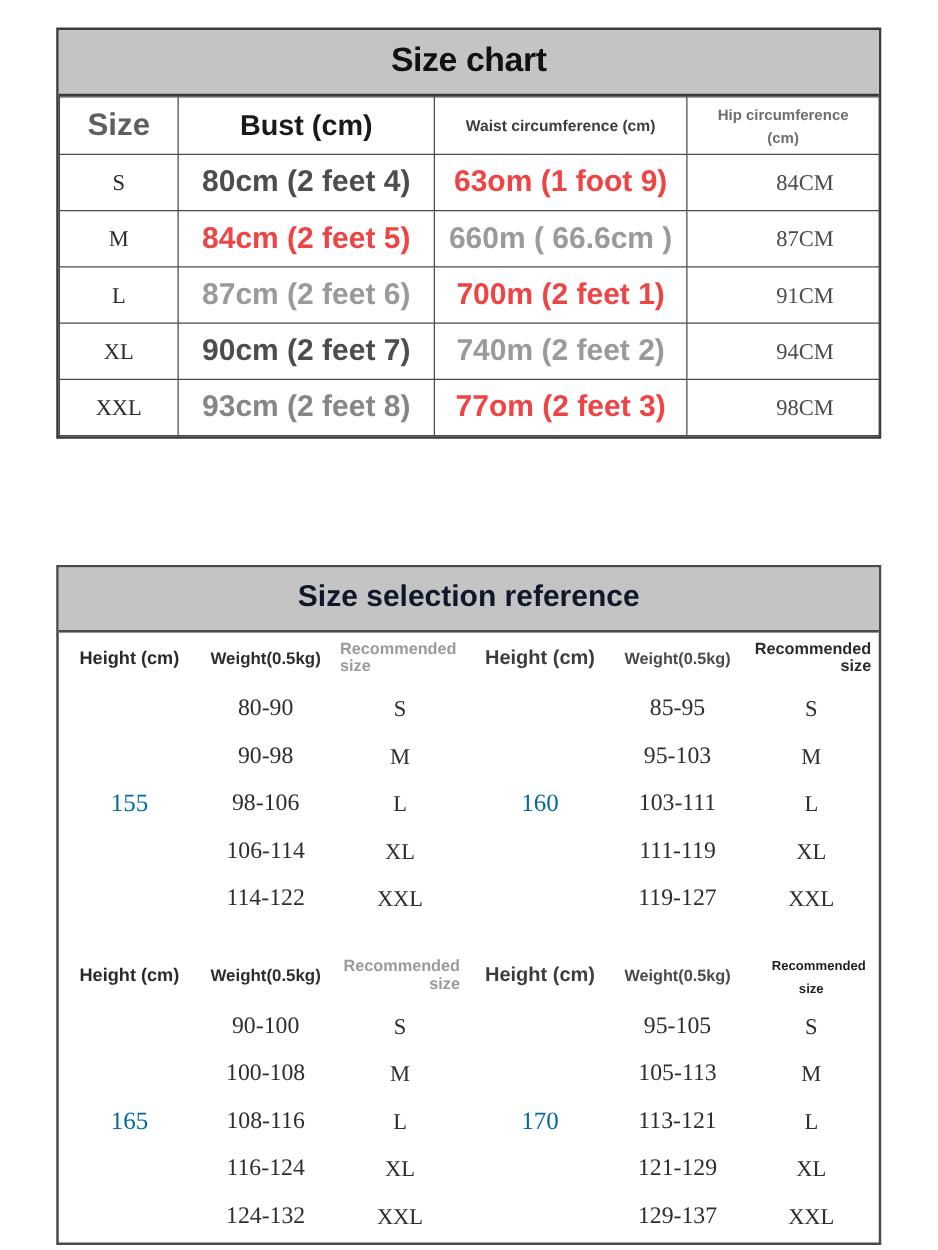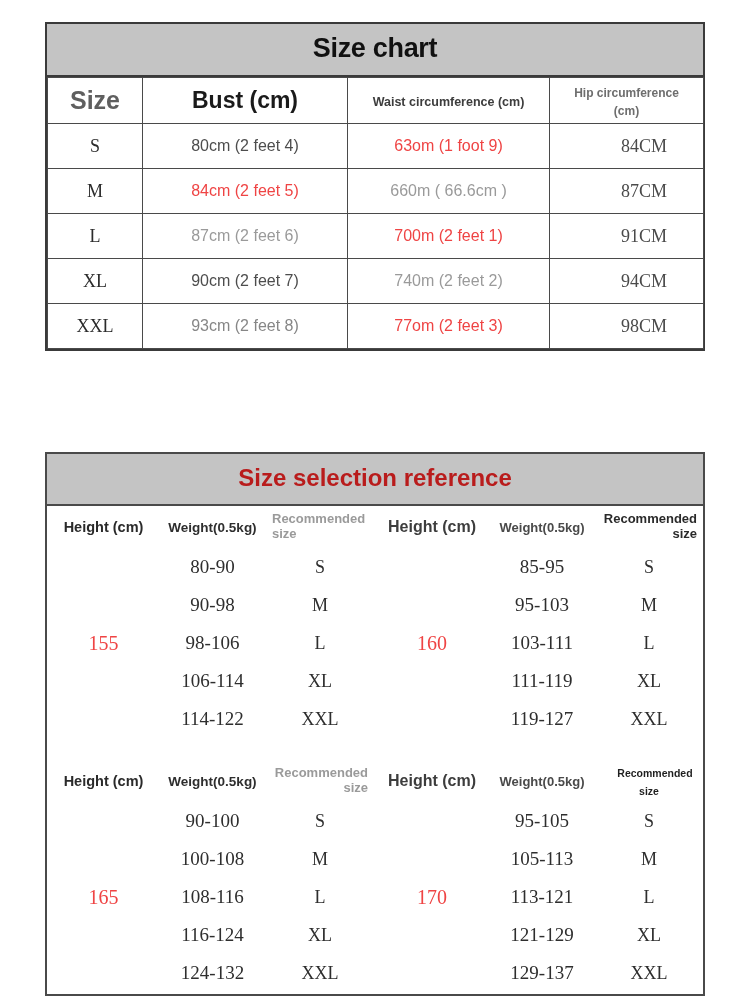--- a/index.html
+++ b/index.html
@@ -71,22 +71,22 @@
     font-size: 18px;
     color: #2b2b2b;
   }
   .cell-hip {
     font-family: "Liberation Serif", serif;
     font-size: 18px;
     color: #4a4a4a;
     padding-left: 35px;
   }
   .cell-meas {
-    font-size: 16px;
-    font-weight: normal;
+    font-size: 24px;
+    font-weight: bold;
   }
   
   .tone-dark  { color: #ef4444; }
   .tone-mid   { color: #4d4d4d; }
   .tone-gray  { color: #9a9a9a; }
   .tone-light { color: #868686; }
 
   .align-right { text-align: right; padding-right: 16px; }
 
   .reminder-row td {
@@ -116,21 +116,21 @@
   }
   .ref-title-bar {
     background: #c4c4c4;
     border-bottom: 2px solid #4a4a4a;
     text-align: center;
     padding: 10px 0 12px 0;
   }
   .ref-title-bar .title-text {
     font-size: 24px;
     font-weight: bold;
-    color: #b91c1c;
+    color: #0f172a;
     margin-top: 39px;
   }
 
   table.refgrid {
     width: 100%;
     border-collapse: collapse;
     table-layout: fixed;
   }
   table.refgrid col.g0 { width: 113px; }
   table.refgrid col.g1 { width: 105px; }
@@ -157,21 +157,21 @@
     line-height: 1.12; display: inline-block; text-align: left; width: 96px;
   }
   .h-rec-dark.ralign { text-align: right; }
   .h-rec-oneline { font-size: 10.5px; font-weight: bold; color: #1f1f1f; margin-left: 12px; }
 
   .data-row td { height: 38px; }
 
   .v-height {
     font-family: "Liberation Serif", serif;
     font-size: 20px;
-    color: #ef4444;
+    color: #0369a1;
   }
   .v-weight {
     font-family: "Liberation Serif", serif;
     font-size: 19px;
     color: #2e2e2e;
   }
   .v-size {
     font-family: "Liberation Serif", serif;
     font-size: 18px;
     color: #2e2e2e;

